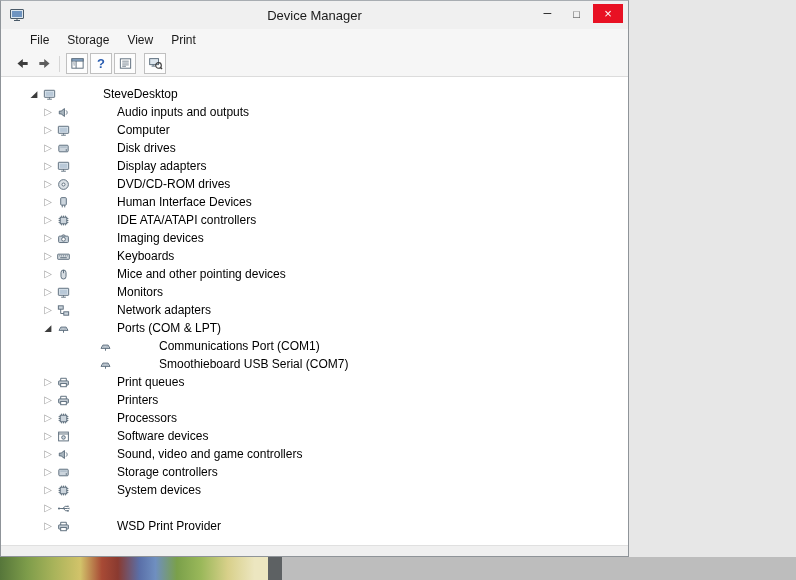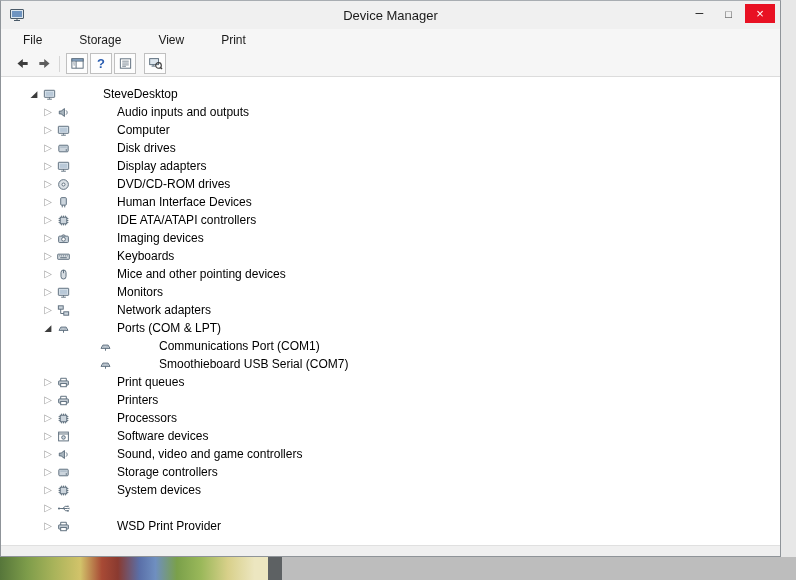--- a/index.html
+++ b/index.html
@@ -8,21 +8,21 @@
     font-family: "Liberation Sans", "DejaVu Sans", sans-serif;
     background: #e7e7e7;
     position: relative;
     cursor: default;
     -webkit-user-select: none; user-select: none;
   }
 
   
   .window {
     position: absolute; left: 0; top: 0;
-    width: 781px; height: 557px;
+    width: 629px; height: 557px;
     background: #ffffff;
     border: 1px solid #8f9499;
     border-top: 1px solid #a8adb2;
     display: flex; flex-direction: column;
   }
 
   
   .titlebar {
     height: 28px; flex: none;
     background: #f0f0f0;
@@ -48,22 +48,21 @@
     background: #e81123; color: #ffffff;
     width: 30px; height: 19px; margin-right: 5px; margin-left: 2px;
     font-size: 13px;
   }
 
   
   .menubar {
     height: 22px; flex: none;
     background: #f6f6f6;
     display: flex; align-items: center;
-    padding-left: 13px;
-    gap: 19px;
+    padding-left: 20px;
   }
   .menu-item {
     padding: 2px 9px; font-size: 12px; color: #1a1a1a;
   }
 
   
   .toolbar {
     height: 26px; flex: none;
     background: #f6f6f6;
     display: flex; align-items: center;

